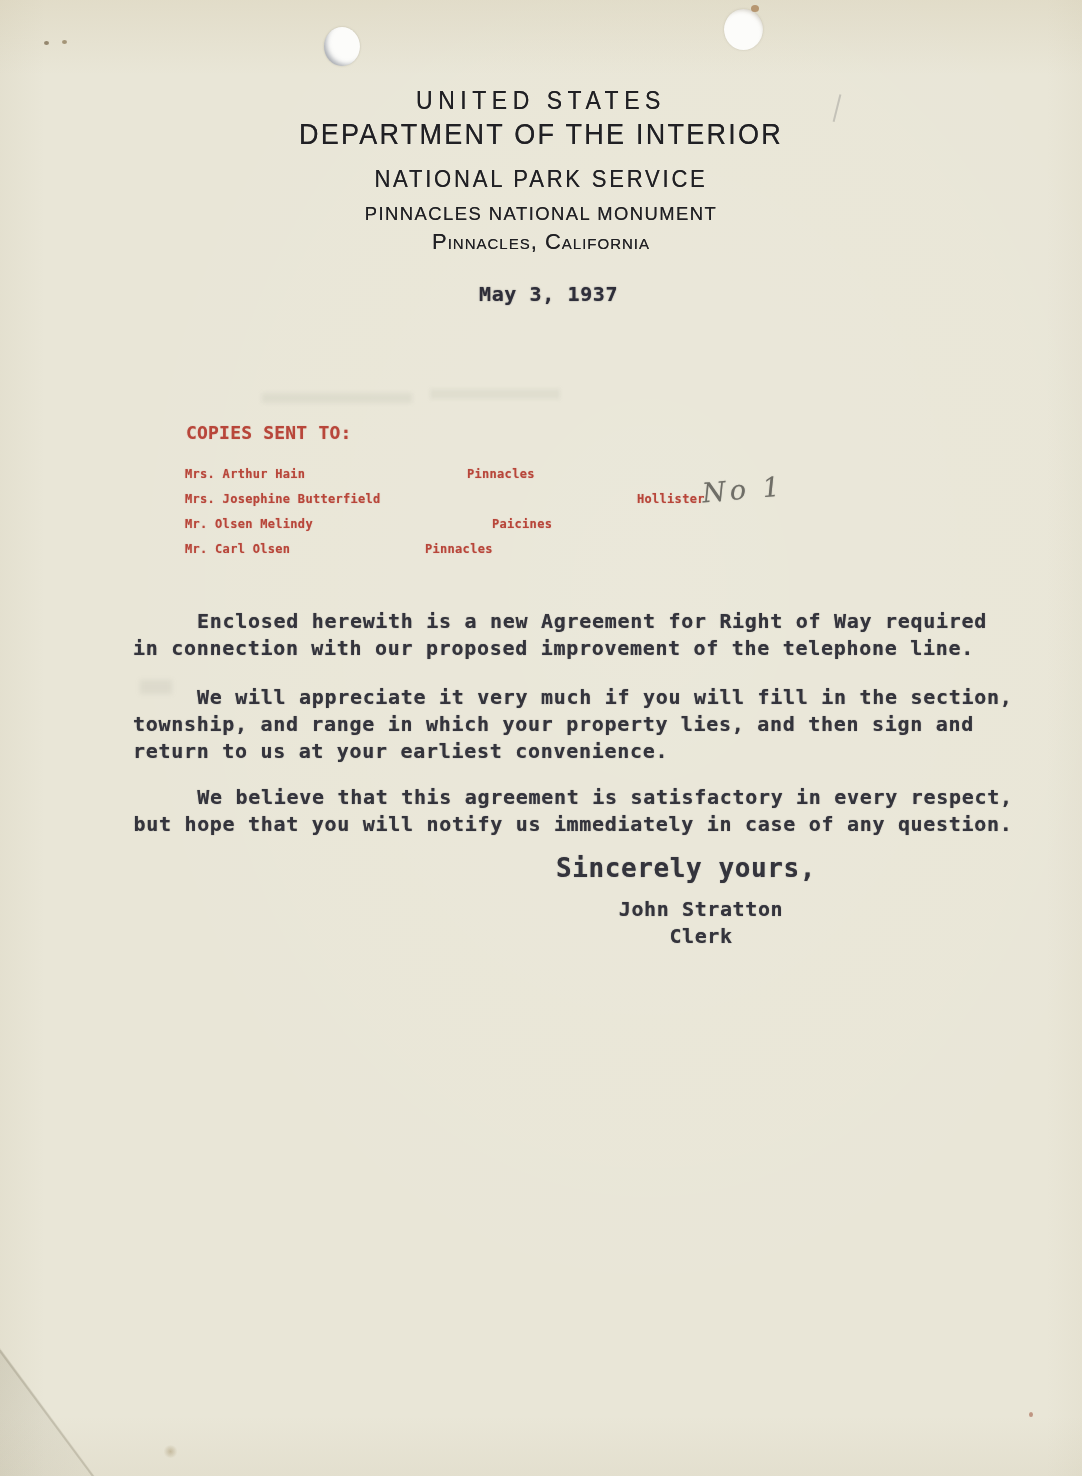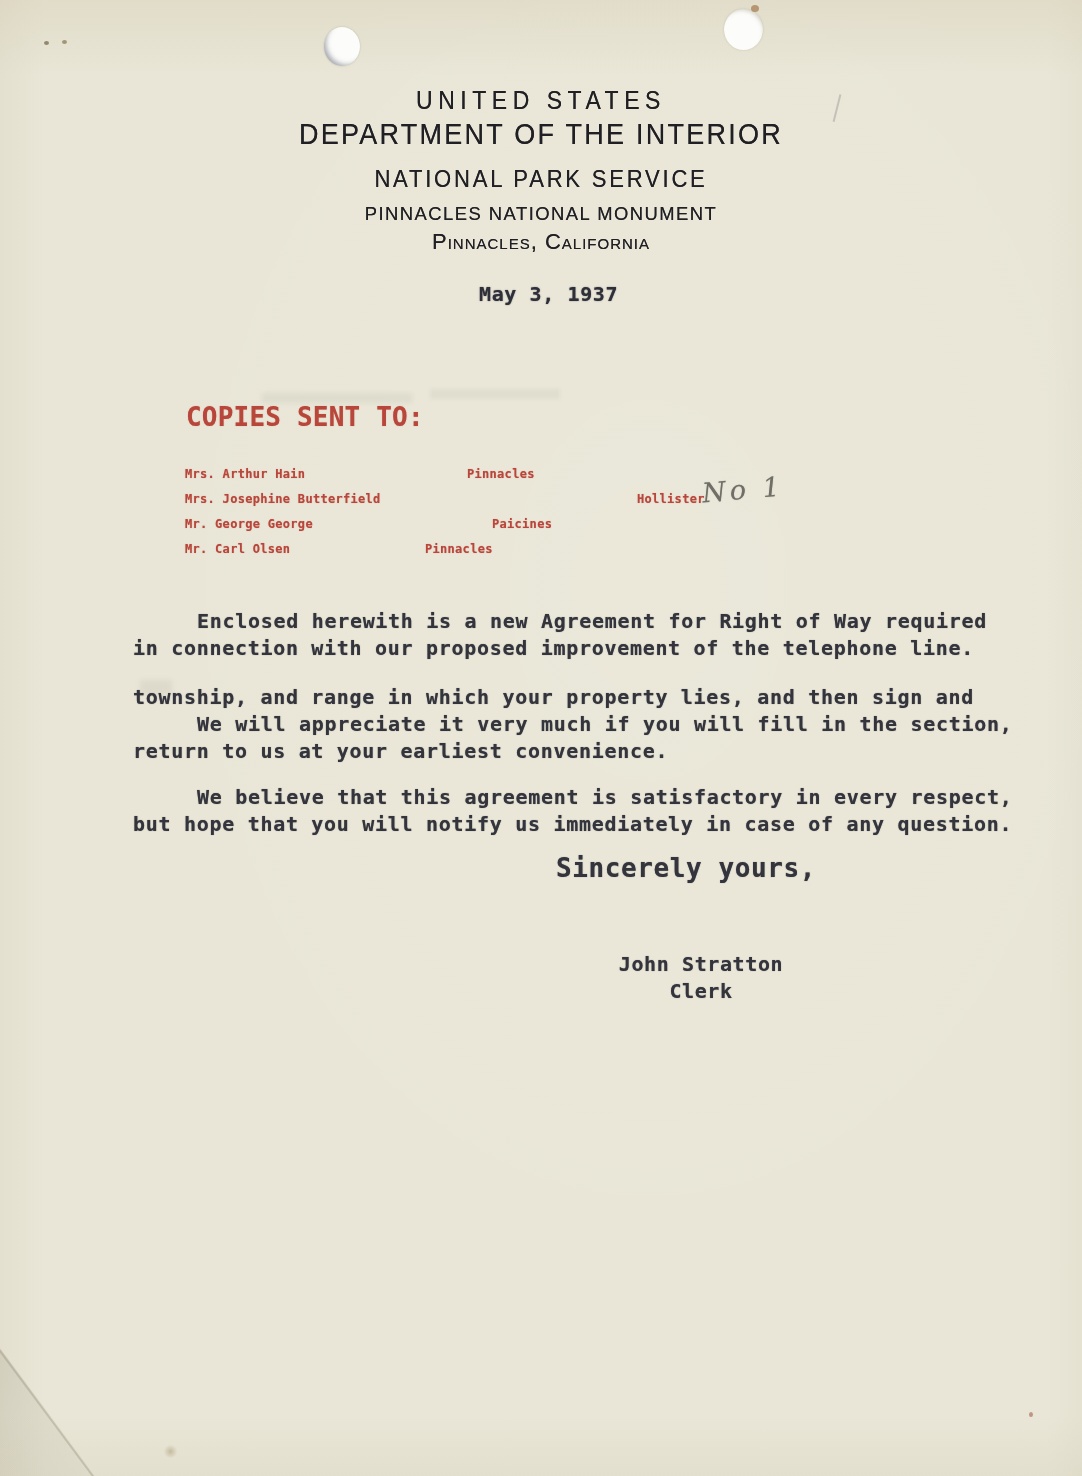--- a/index.html
+++ b/index.html
@@ -55,37 +55,37 @@
   .lh5 { top: 229px; font-size: 22px; letter-spacing: 1px; font-variant: small-caps; }
 
   
   .tw { font-family: "DejaVu Sans Mono", monospace; font-weight: bold; }
   .black-ink { color: #34343c; text-shadow: 0 0 1px rgba(52,52,62,0.65); }
   .red-ink   { color: #b8463a; text-shadow: 0 0 1px rgba(184,70,58,0.55); }
 
   .date-line { position: absolute; left: 479px; top: 282px; font-size: 20px; letter-spacing: 0.6px;
                color: #2f2f3a; text-shadow: 0 0 1.3px rgba(47,47,58,0.75); }
 
-  .copies-heading { position: absolute; left: 186px; top: 402px; font-size: 26px; letter-spacing: 0.2px; }
+  .copies-heading { position: absolute; left: 186px; top: 422px; font-size: 18px; letter-spacing: 0.2px; }
   .copies-list { position: absolute; left: 185px; top: 462px; font-size: 12px; letter-spacing: 0.3px; }
   .copy-row { display: flex; height: 25px; line-height: 25px; white-space: nowrap; }
   .copy-name { display: inline-block; }
   .handnote { position: absolute; left: 702px; top: 474px;
               font-family: "DejaVu Serif", serif; font-style: italic;
               font-size: 27px; letter-spacing: 4px; color: #6f6e67;
               transform: rotate(-5deg); text-shadow: 0 0 1px rgba(111,110,103,0.5); }
 
   .body-text .para { position: absolute; left: 133px; width: 880px;
                      font-size: 20px; letter-spacing: 0.7px; }
   .para .line { height: 27px; line-height: 27px; white-space: nowrap; }
   .para .indent { padding-left: 64px; }
-  .p1 { top: 608px; } .p2 { top: 684px; } .p3 { top: 784px; }
+  .p1 { top: 608px; } .p2 { top: 684px; } .p3 { top: 784px; text-align: center; }
 
   .valediction { position: absolute; left: 556px; top: 853px; font-size: 26px; letter-spacing: 0.6px; }
-  .signature { position: absolute; left: 615px; top: 951px; width: 172px; text-align: center;
+  .signature { position: absolute; left: 615px; top: 896px; width: 172px; text-align: center;
                font-size: 20px; letter-spacing: 0.6px; }
   .signature div { height: 27px; line-height: 27px; }
 </style>
 </head>
 <body>
 
 <div class="page">
 
   <div class="hole hole1"></div>
   <div class="hole hole2"></div>
@@ -116,39 +116,39 @@
     <div class="copies-list tw red-ink">
       <div class="copy-row">
         <span class="copy-name" style="width:282px">Mrs. Arthur Hain</span>
         <span class="copy-loc">Pinnacles</span>
       </div>
       <div class="copy-row">
         <span class="copy-name" style="width:452px">Mrs. Josephine Butterfield</span>
         <span class="copy-loc">Hollister</span>
       </div>
       <div class="copy-row">
-        <span class="copy-name" style="width:307px">Mr. George George</span>
+        <span class="copy-name" style="width:307px">Mr. Olsen Melindy</span>
         <span class="copy-loc">Paicines</span>
       </div>
       <div class="copy-row">
         <span class="copy-name" style="width:240px">Mr. Carl Olsen</span>
         <span class="copy-loc">Pinnacles</span>
       </div>
     </div>
     <span class="handnote">No 1</span>
   </section>
 
   <section class="body-text">
     <div class="para p1 tw black-ink">
       <div class="line indent">Enclosed herewith is a new Agreement for Right of Way required</div>
       <div class="line">in connection with our proposed improvement of the telephone line.</div>
     </div>
     <div class="para p2 tw black-ink">
+      <div class="line indent">We will appreciate it very much if you will fill in the section,</div>
       <div class="line">township, and range in which your property lies, and then sign and</div>
-      <div class="line indent">We will appreciate it very much if you will fill in the section,</div>
       <div class="line">return to us at your earliest convenience.</div>
     </div>
     <div class="para p3 tw black-ink">
       <div class="line indent">We believe that this agreement is satisfactory in every respect,</div>
       <div class="line">but hope that you will notify us immediately in case of any question.</div>
     </div>
   </section>
 
   <div class="tw black-ink valediction">Sincerely yours,</div>
   <div class="tw black-ink signature">

